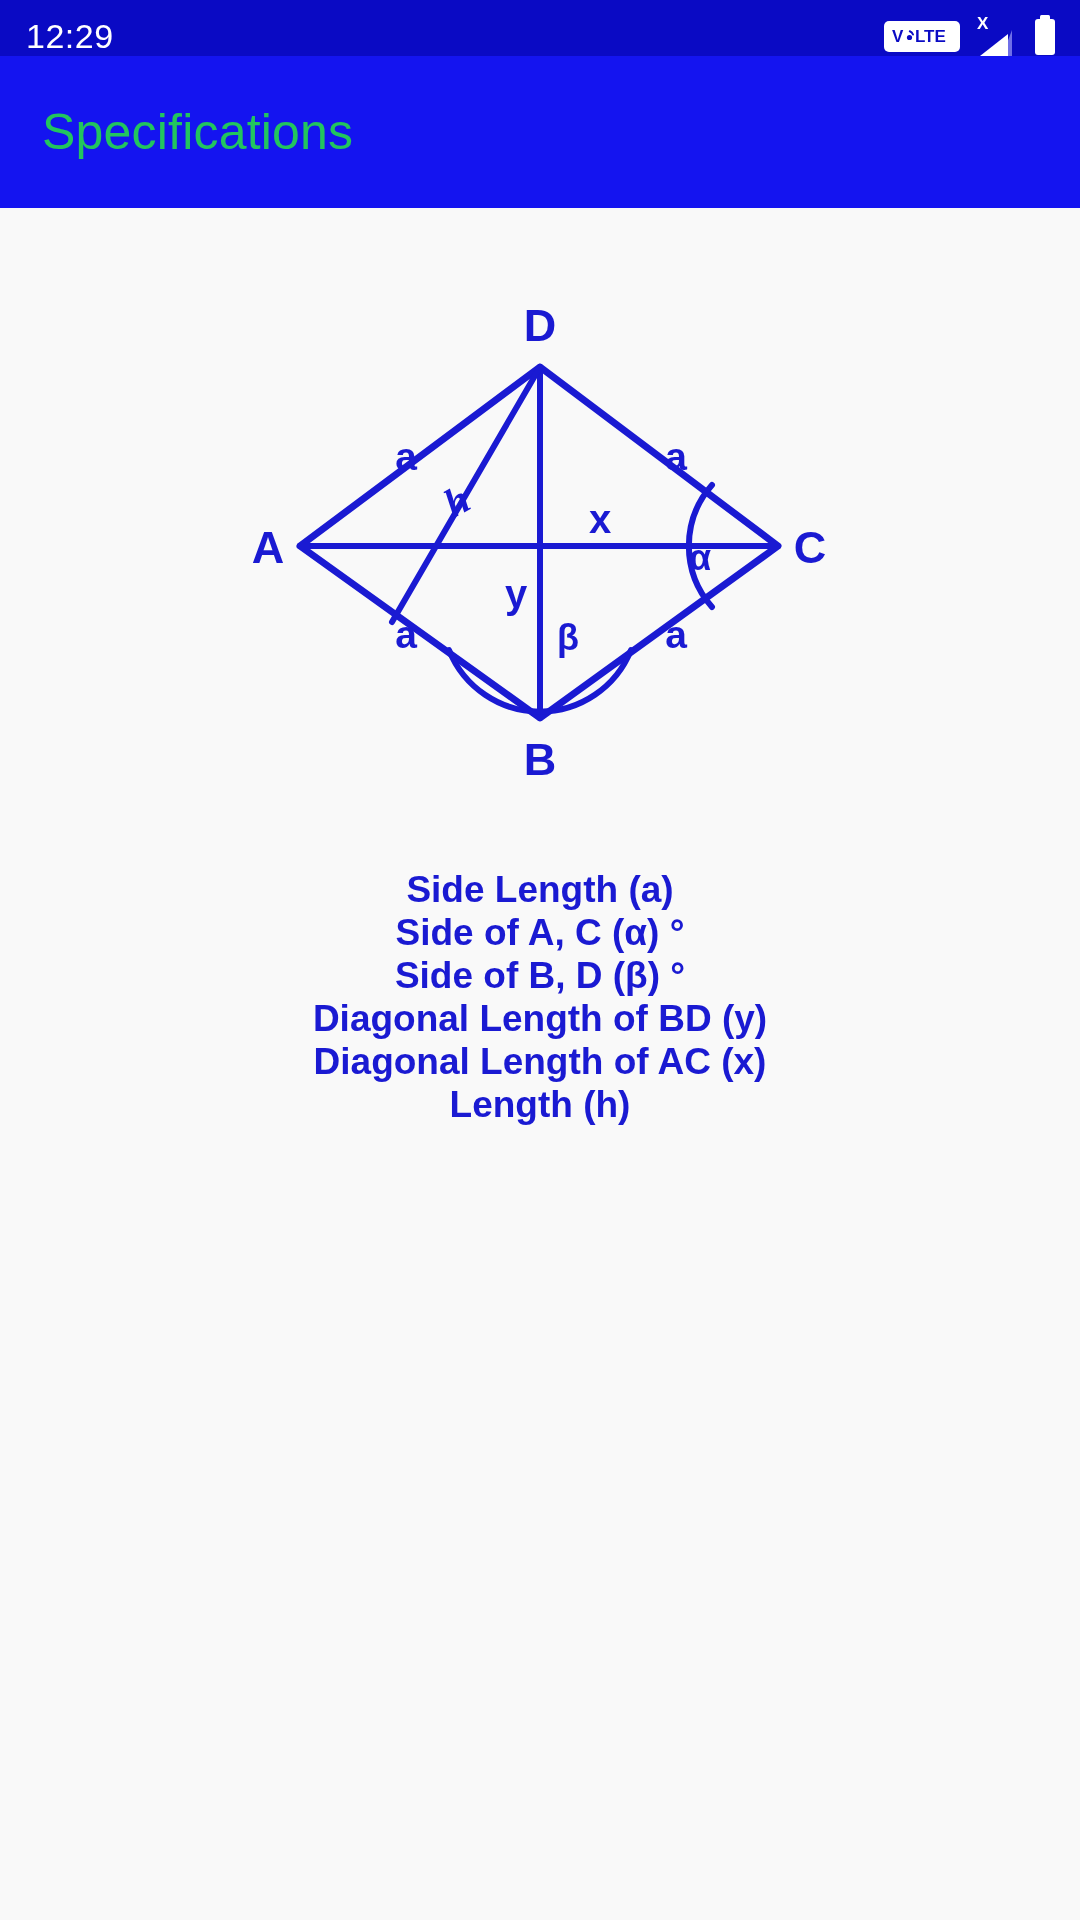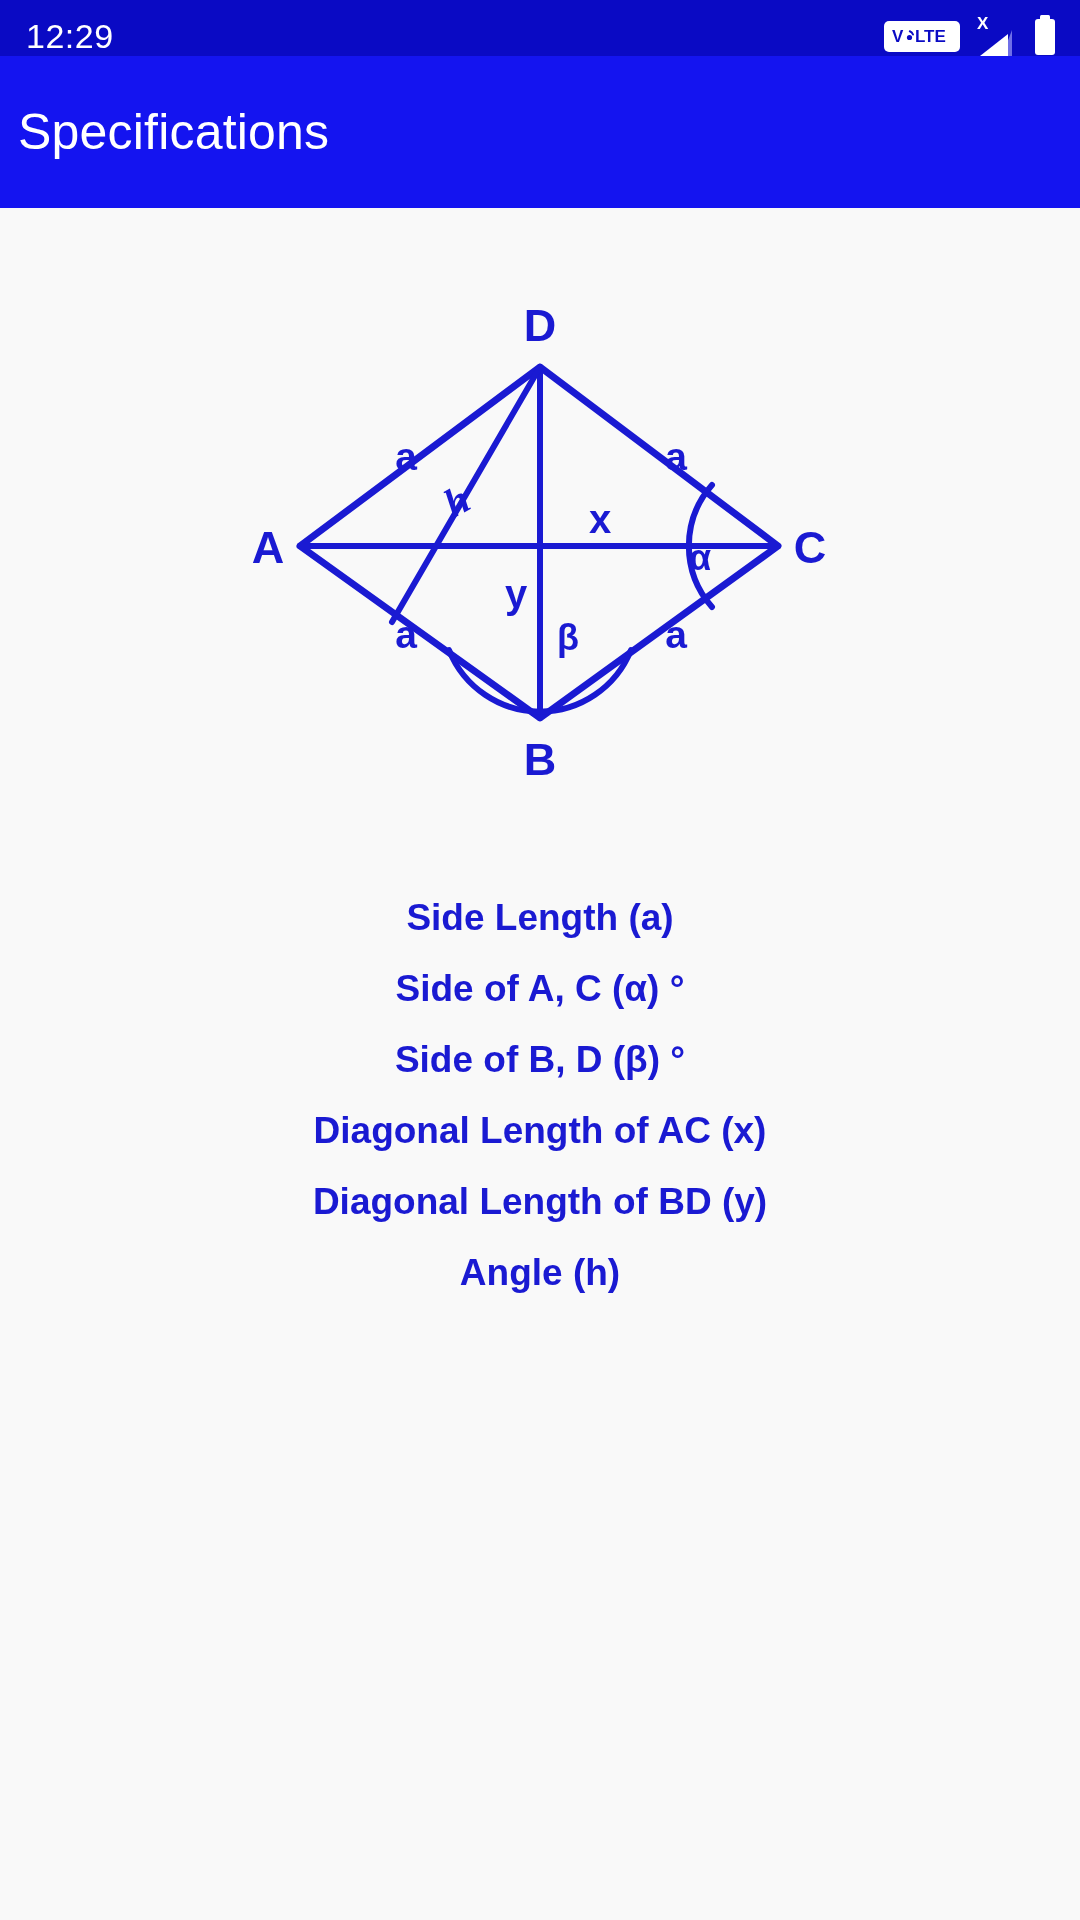--- a/index.html
+++ b/index.html
@@ -37,22 +37,22 @@
 
   .battery-icon svg { display:block; }
 
   
   .appbar {
     position:absolute; left:0; top:56px; width:1080px; height:152px;
     background:#1414f0;
     display:flex; align-items:center;
   }
   .appbar-title {
-    color:#ffffff; font-size:50px; font-weight:400;
-    padding-left:18px; letter-spacing:.2px; line-height:1;
+    color:#22c55e; font-size:50px; font-weight:400;
+    padding-left:42px; letter-spacing:.2px; line-height:1;
   }
 
   
   .content {
     position:absolute; left:0; top:208px; width:1080px; height:1712px;
     background:#f9f9f9;
   }
 
   .diagram-wrap {
     position:absolute; left:0; top:0; width:1080px; height:600px;
@@ -63,21 +63,20 @@
     position:absolute; left:0; top:660px; width:1080px;
     display:flex; flex-direction:column; align-items:center;
   }
   .spec-item {
     color:#1a1ad2;
     font-size:37px;
     font-weight:bold;
     line-height:43px;
     text-align:center;
     white-space:nowrap;
-    margin-top:28px;
   }
 </style>
 </head>
 <body>
 
 <div class="phone">
 
   <div class="statusbar">
     <div class="status-time">12:29</div>
 
@@ -150,19 +149,19 @@
         <text x="568" y="442" text-anchor="middle" font-family="Liberation Sans, sans-serif" font-size="36" font-weight="bold" fill="#1a1ad2">β</text>
 
         <text x="463" y="305" text-anchor="middle" font-family="Liberation Serif, serif" font-style="italic" font-size="40" font-weight="bold" fill="#1a1ad2" transform="rotate(-28 463 305)">h</text>
       </svg>
     </div>
 
     <div class="spec-list">
       <div class="spec-item">Side Length (a)</div>
       <div class="spec-item">Side of A, C (α) °</div>
       <div class="spec-item">Side of B, D (β) °</div>
+      <div class="spec-item">Diagonal Length of BD (y)</div>
       <div class="spec-item">Diagonal Length of AC (x)</div>
-      <div class="spec-item">Diagonal Length of BD (y)</div>
-      <div class="spec-item">Angle (h)</div>
+      <div class="spec-item">Length (h)</div>
     </div>
 
   </div>
 </div>
 
 </body></html>

